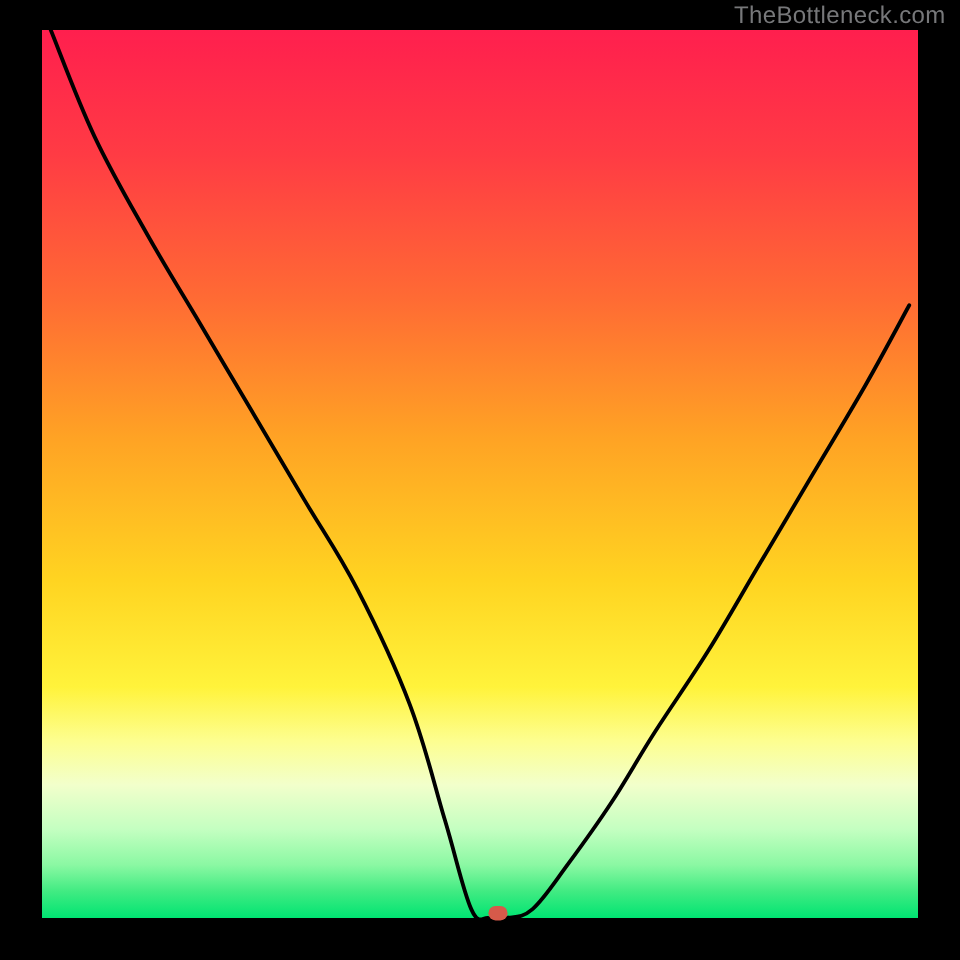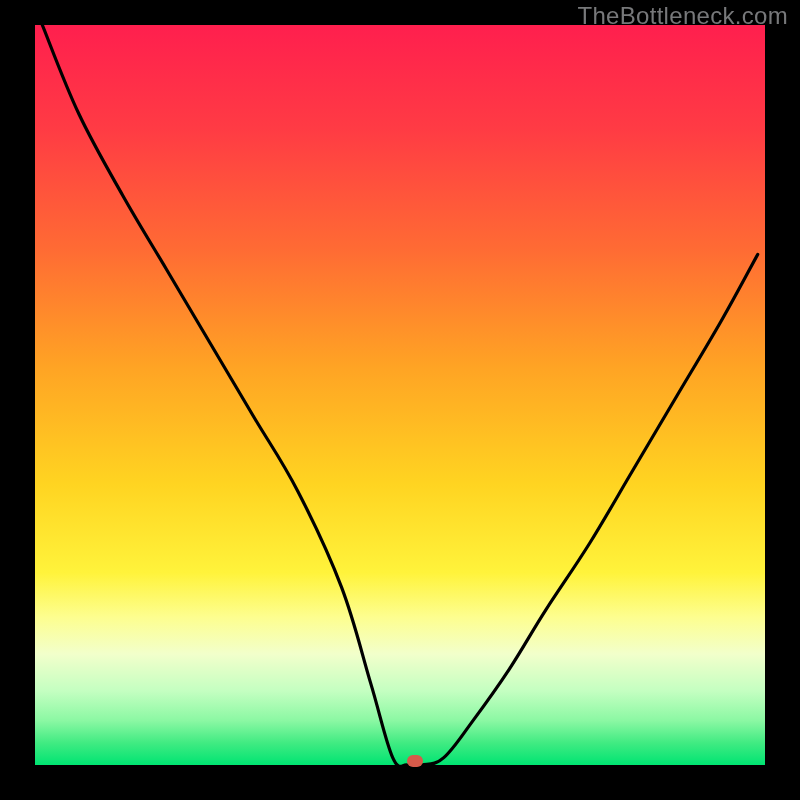--- a/index.html
+++ b/index.html
@@ -15,21 +15,21 @@
     position: relative;
     width: 800px;
     height: 800px;
     background: #000;
   }
   .watermark {
     position: absolute;
     top: 2px;
     right: 12px;
     color: #77787a;
-    font-size: 24px;
+    font-size: 20px;
     font-weight: 500;
     letter-spacing: 0.3px;
     z-index: 10;
   }
   .plot-area {
     
     position: absolute;
     left: 35px;
     top: 25px;
     width: 730px;

